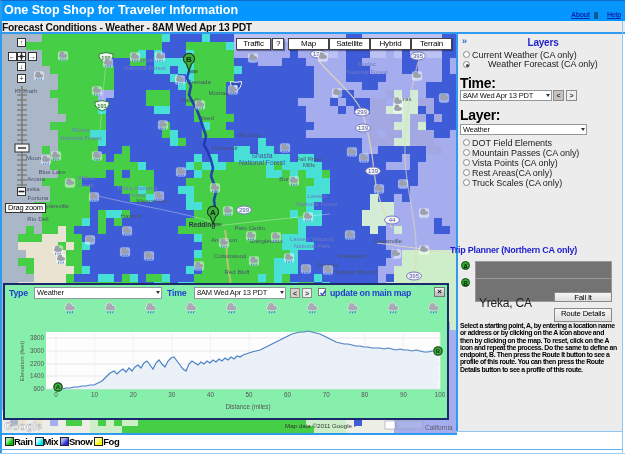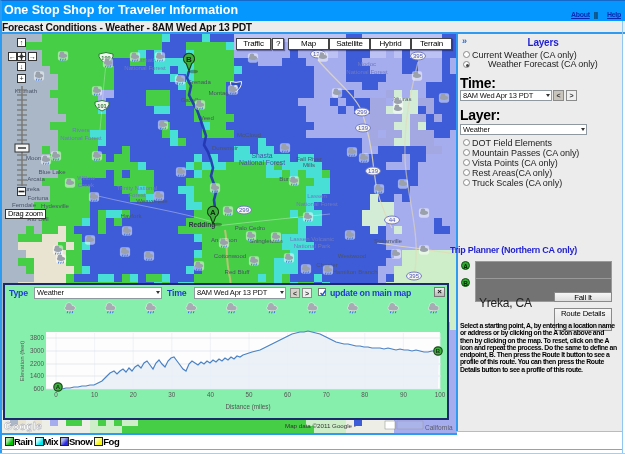--- a/index.html
+++ b/index.html
@@ -1101,21 +1101,21 @@
         <line x1="3" y1="89" x2="13" y2="89"></line>
       <line x1="3" y1="94" x2="13" y2="94"></line>
         <line x1="3" y1="99" x2="13" y2="99"></line>
     </g>
     <rect x="1" y="58" width="14" height="8" fill="#f5f5f5" stroke="#333"></rect>
     <line x1="4" y1="62" x2="12" y2="62" stroke="#333" stroke-width="1.5"></line>
   </svg>
   <div class="pbtn" style="left:15px;top:153px"><svg width="7" height="7">
         <line x1="0.5" y1="3.5" x2="6.5" y2="3.5" stroke="#222" stroke-width="1.6"></line>
       </svg></div>
-  <div class="abs" style="left:3px;top:175px;background:#fff;border:1px solid #333;font-size:7.5px;color:#000;padding:0 2px;line-height:8px;letter-spacing:-0.2px">Drag zoom</div>
+  <div class="abs" style="left:3px;top:169px;background:#fff;border:1px solid #333;font-size:7.5px;color:#000;padding:0 2px;line-height:8px;letter-spacing:-0.2px">Drag zoom</div>
 
   <div id="panel" class="abs">
     <div class="blue" style="left:4px;top:3px">Type</div>
     <div class="sel" style="left:29px;top:2px;width:128px;height:12px;line-height:10px">Weather<span class="ar"></span></div>
     <div class="blue" style="left:162px;top:3px">Time</div>
     <div class="sel" style="left:189px;top:2px;width:92px;height:12px;line-height:10px">8AM Wed Apr 13 PDT<span class="ar"></span></div>
     <div class="arrbtn" style="left:285px;top:3px;background:#d6d2ca">&lt;</div>
     <div class="arrbtn" style="left:297px;top:3px">&gt;</div>
     <div class="chk" style="left:313px;top:3px"><svg width="8" height="8">
           <polyline points="1.5,4 3.5,6 6.5,1.5" fill="none" stroke="#2255cc" stroke-width="1.4"></polyline>
@@ -1262,21 +1262,21 @@
   <div class="slbl" style="left:14px;top:134px">Rest Areas(CA only)</div>
   <div class="radio" style="left:5px;top:145px"></div>
   <div class="slbl" style="left:14px;top:144px">Truck Scales (CA only)</div>
 
   <div class="abs" style="left:-8px;top:211px;width:164px;text-align:left;color:#1f1fd0;font-weight:bold;font-size:9px;letter-spacing:-0.25px">Trip Planner (Northern CA only)</div>
   <div class="ab" style="left:3px;top:227px">A</div>
   <div class="inp" style="left:17px;top:227px;width:137px;height:10px">Redding, CA</div>
   <div class="ab" style="left:3px;top:244px">B</div>
   <div class="inp" style="left:17px;top:244px;width:137px;height:24px">Yreka, CA</div>
   <div class="sbtn" style="left:96px;top:258px;width:58px;height:10px;line-height:9px">Fall It</div>
-  <div class="sbtn" style="left:96px;top:274px;width:58px;height:23px;line-height:10px">Route Details</div>
+  <div class="sbtn" style="left:96px;top:274px;width:58px;height:14px;line-height:10px">Route Details</div>
   <div class="abs" style="left:2px;top:288px;width:158px;font-size:6.9px;font-weight:bold;color:#000;line-height:7.25px;letter-spacing:-0.38px">Select a starting point, A, by entering a location name or address or by clicking on the A icon above and then by clicking on the map. To reset, click on the A icon and repeat the process. Do the same to define an endpoint, B. Then press the Route It button to see a profile of this route. You can then press the Route Details button to see a profile of this route.</div>
 </div>
 <div id="rightedge" class="abs"></div>
 <div id="hline2" class="abs"></div>
 <div id="sbline" class="abs"></div>
 <div id="sbwhite" class="abs"></div>
 <div id="legendband" class="abs">
   <div id="legend" class="abs"><span class="sq" style="background:linear-gradient(135deg,#aae8aa 30%,#00c400 70%);margin-left:0"></span>Rain<span class="sq" style="background:linear-gradient(135deg,#ccffff 30%,#00e8f0 70%)"></span>Mix<span class="sq" style="background:linear-gradient(135deg,#aab2ee 30%,#2a2ae0 70%)"></span>Snow<span class="sq" style="background:linear-gradient(135deg,#ffffaa 30%,#f8f800 70%)"></span>Fog</div>
 </div>
 <div id="botline" class="abs"></div>

